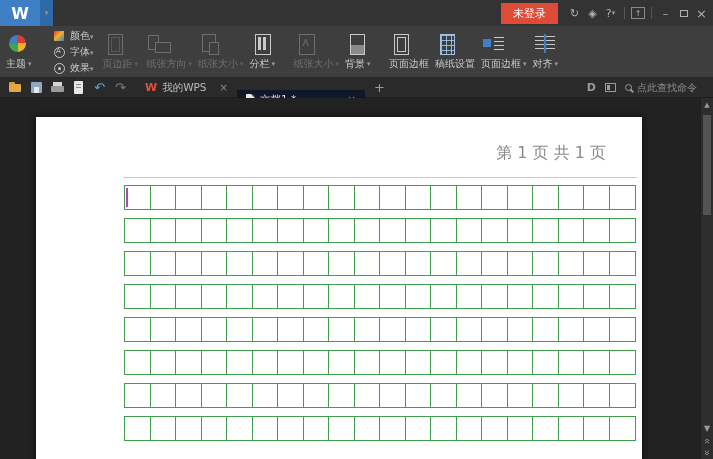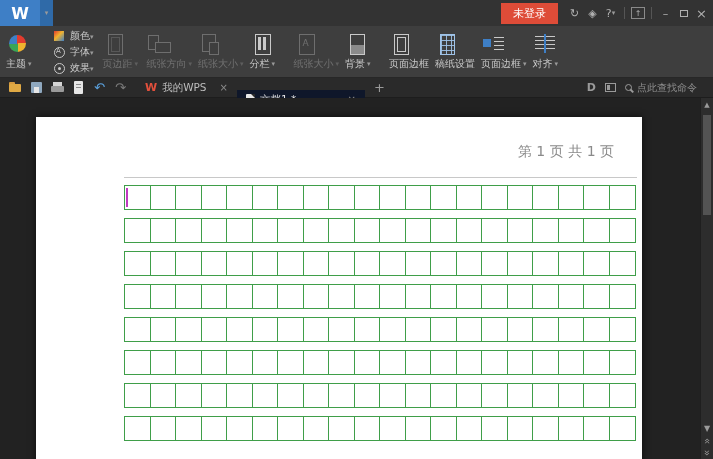--- a/index.html
+++ b/index.html
@@ -112,21 +112,21 @@
   .tp{width:11px;height:9px;border:1px solid #9a9a9a;position:relative;display:inline-block;cursor:pointer;}
   .tp::after{content:"";position:absolute;left:1px;top:1px;bottom:1px;width:3px;background:#9a9a9a;}
   .findcmd{display:flex;align-items:center;gap:5px;cursor:pointer;}
   .mag{width:7px;height:7px;border:1.5px solid #9a9a9a;border-radius:50%;position:relative;display:inline-block;}
   .mag::after{content:"";position:absolute;width:4px;height:1.5px;background:#9a9a9a;right:-3px;bottom:-1px;transform:rotate(45deg);}
 
   
   .docarea{position:relative;flex:1;background:#222;overflow:hidden;}
   .page{position:absolute;left:36px;top:19px;width:606px;height:900px;background:#fff;
     box-shadow:0 0 7px rgba(0,0,0,.65);}
-  .page-number{position:absolute;top:26px;right:28px;color:#8a8a8a;font-size:14px;}
+  .page-number{position:absolute;top:26px;right:36px;color:#8a8a8a;font-size:16px;}
   .margin-line{position:absolute;top:60px;left:88px;right:5px;border-top:1px solid #c8c8c8;}
   .genko{position:absolute;top:68px;left:88px;width:512px;}
   .genko-row{height:25px;border:1px solid var(--grid-green);margin-bottom:8px;
     display:grid;grid-template-columns:repeat(20,1fr);}
   .genko-row .cell{border-right:1px solid var(--grid-green);}
   .genko-row .cell:last-child{border-right:none;}
   .cursor-bar{position:absolute;top:71px;left:90px;width:2px;height:19px;background:var(--cursor-magenta);}
 
   
   .scrollbar{position:absolute;right:0;top:0;width:13px;height:100%;background:#2d2d2d;border-left:1px solid #1f1f1f;}

